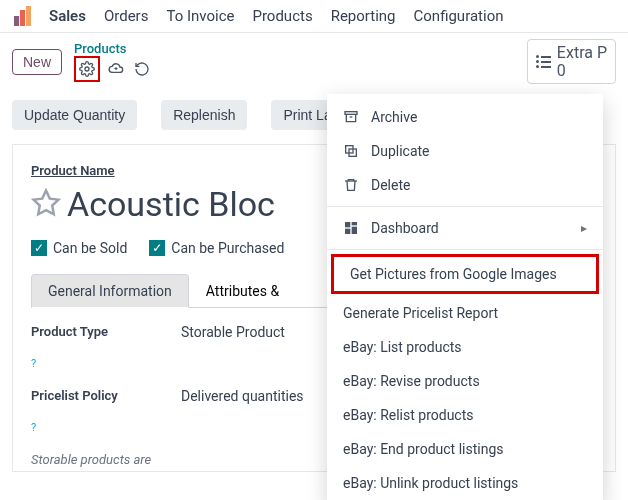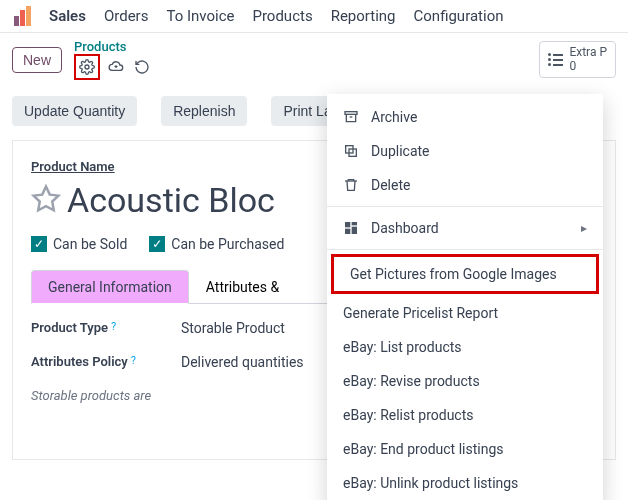--- a/index.html
+++ b/index.html
@@ -89,21 +89,21 @@
     border: 1px solid #d1d5db;
     border-radius: 4px;
     padding: 4px 8px;
     color: #4b5563;
     cursor: pointer;
   }
   .extra-btn .list-icon { display:flex; flex-direction:column; gap:2px;}
   .extra-btn .list-icon span { display:flex; gap:2px; align-items:center;}
   .extra-btn .list-icon .dot { width:3px;height:3px;background:#4b5563;border-radius:50%;}
   .extra-btn .list-icon .line { width:10px;height:2px;background:#4b5563;}
-  .extra-btn .col { display:flex; flex-direction:column; line-height:1.1; font-size:12px;}
+  .extra-btn .col { display:flex; flex-direction:column; line-height:1.1; font-size:16px;}
   .action-bar {
     display: flex;
     gap: 24px;
     padding: 14px 12px;
   }
   .action-bar button {
     background: #e9ecef;
     border: none;
     color: #374151;
     padding: 7px 12px;
@@ -150,25 +150,25 @@
     cursor:pointer;
     font-size:14px;
     border:1px solid transparent;
     border-bottom:none;
     margin-bottom:-1px;
   }
   .tabs .tab.active {
     color:#374151;
     border-color:#d1d5db;
     border-bottom:1px solid #fff;
-    background:#f0abfc;
+    background:#e5e5e5;
     border-radius:4px 4px 0 0;
   }
   .field-grid { display:grid; grid-template-columns: 140px 1fr; row-gap:18px; column-gap:10px; }
-  .field-grid .flabel { font-size:13px; font-weight:600; color:#374151; display:flex; align-items:flex-start; gap:3px;}
+  .field-grid .flabel { font-size:13px; font-weight:600; color:#374151; display:flex; align-items:flex-start; gap:18px;flex-direction:column;}
   .field-grid .flabel .q { color:#0ea5e9; font-size:11px; font-weight:400; cursor:pointer;}
   .field-grid .fval { font-size:14px; color:#374151; }
   .help-text { font-style:italic; color:#6b7280; font-size:13px; margin-top:18px;}
   
   .dropdown {
     position:absolute;
     top:94px;
     left:327px;
     width:276px;
     background:#fff;
@@ -297,21 +297,21 @@
   </div>
 
   <div class="field-grid">
     <div class="flabel">
       <span>Product Type</span>
         <span class="q">?</span>
     </div>
     <div class="fval">Storable Product</div>
 
     <div class="flabel">
-      <span>Attributes Policy</span>
+      <span>Pricelist Policy</span>
         <span class="q">?</span>
     </div>
     <div class="fval">Delivered quantities</div>
   </div>
 
   <div style="display:flex; justify-content:space-between;">
     <div class="help-text">Storable products are</div>
     <div class="help-text">e inv</div>
   </div>
 </div>

